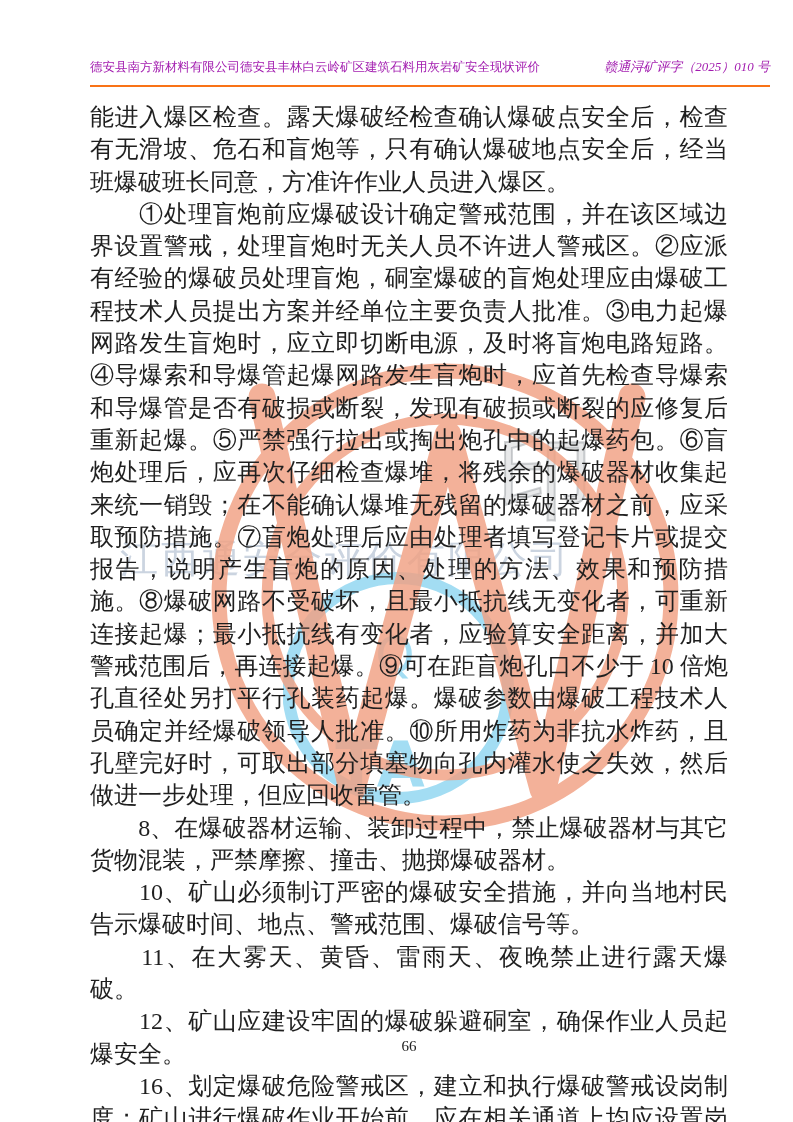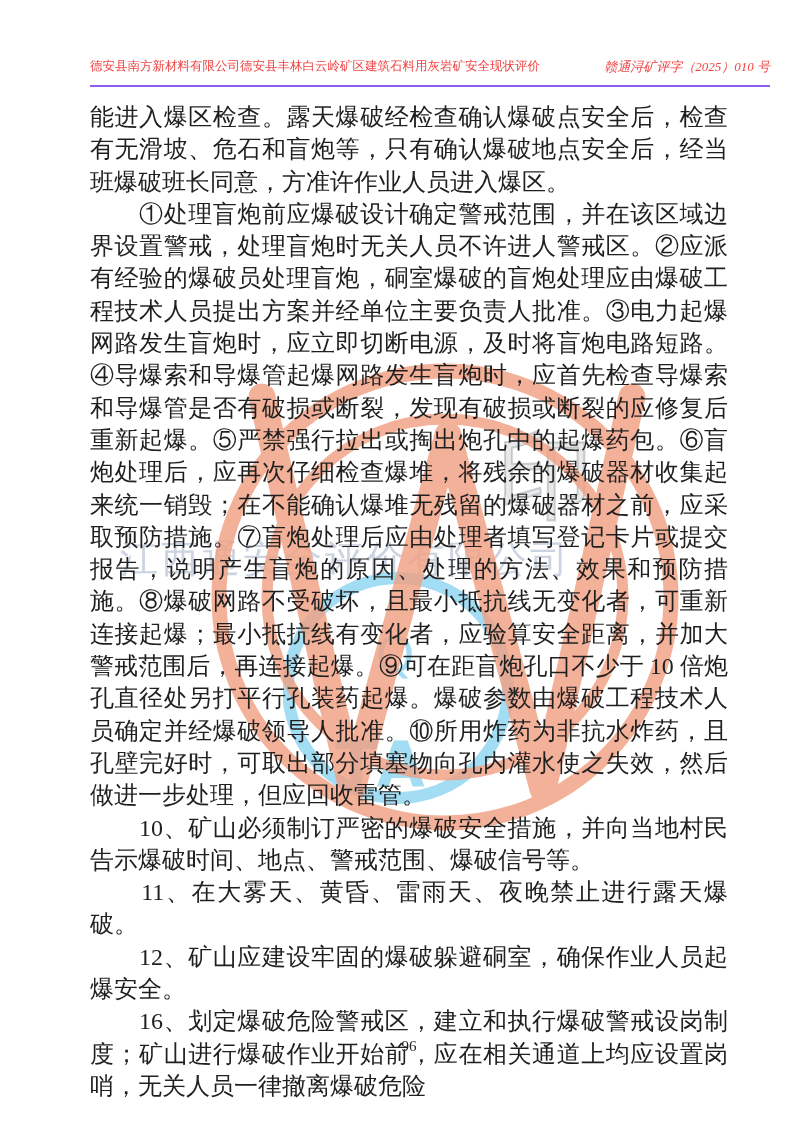--- a/index.html
+++ b/index.html
@@ -17,24 +17,24 @@
   }
 
   
   .header {
     position: absolute;
     left: 90px;
     top: 58px;
     width: 680px;
     display: flex;
     justify-content: space-between;
-    align-items: flex-start;
+    align-items: center;
     font-size: 12.5px;
-    color: #ef4444;
-    border-bottom: 2px solid #8b5cf6;
+    color: #a21caf;
+    border-bottom: 2px solid #f97316;
     padding-bottom: 9px;
     z-index: 10;
   }
   .header .doc-number {
     font-size: 13px;
     white-space: nowrap;
     margin-left: 18px;
     font-style: italic;
   }
 
@@ -131,21 +131,22 @@
   </svg>
 
   <div class="header">
     <span class="title">德安县南方新材料有限公司德安县丰林白云岭矿区建筑石料用灰岩矿安全现状评价</span>
     <span class="doc-number">赣通浔矿评字（2025）010 号</span>
   </div>
 
   <div class="doc-body">
       <p class="para">能进入爆区检查。露天爆破经检查确认爆破点安全后，检查有无滑坡、危石和盲炮等，只有确认爆破地点安全后，经当班爆破班长同意，方准许作业人员进入爆区。</p>
       <p class="para">　　①处理盲炮前应爆破设计确定警戒范围，并在该区域边界设置警戒，处理盲炮时无关人员不许进人警戒区。②应派有经验的爆破员处理盲炮，硐室爆破的盲炮处理应由爆破工程技术人员提出方案并经单位主要负责人批准。③电力起爆网路发生盲炮时，应立即切断电源，及时将盲炮电路短路。④导爆索和导爆管起爆网路发生盲炮时，应首先检查导爆索和导爆管是否有破损或断裂，发现有破损或断裂的应修复后重新起爆。⑤严禁强行拉出或掏出炮孔中的起爆药包。⑥盲炮处理后，应再次仔细检查爆堆，将残余的爆破器材收集起来统一销毁；在不能确认爆堆无残留的爆破器材之前，应采取预防措施。⑦盲炮处理后应由处理者填写登记卡片或提交报告，说明产生盲炮的原因、处理的方法、效果和预防措施。⑧爆破网路不受破坏，且最小抵抗线无变化者，可重新连接起爆；最小抵抗线有变化者，应验算安全距离，并加大警戒范围后，再连接起爆。⑨可在距盲炮孔口不少于 10 倍炮孔直径处另打平行孔装药起爆。爆破参数由爆破工程技术人员确定并经爆破领导人批准。⑩所用炸药为非抗水炸药，且孔壁完好时，可取出部分填塞物向孔内灌水使之失效，然后做进一步处理，但应回收雷管。</p>
+      <p class="para">　　8、在爆破器材运输、装卸过程中，禁止爆破器材与其它货物混装，严禁摩擦、撞击、抛掷爆破器材。</p>
       <p class="para">　　10、矿山必须制订严密的爆破安全措施，并向当地村民告示爆破时间、地点、警戒范围、爆破信号等。</p>
       <p class="para">　　11、在大雾天、黄昏、雷雨天、夜晚禁止进行露天爆破。</p>
       <p class="para">　　12、矿山应建设牢固的爆破躲避硐室，确保作业人员起爆安全。</p>
       <p class="para">　　16、划定爆破危险警戒区，建立和执行爆破警戒设岗制度；矿山进行爆破作业开始前，应在相关通道上均应设置岗哨，无关人员一律撤离爆破危险</p>
     </div>
 
-  <div class="footer">96</div>
+  <div class="footer">66</div>
 
 </div>
 
 </body></html>

